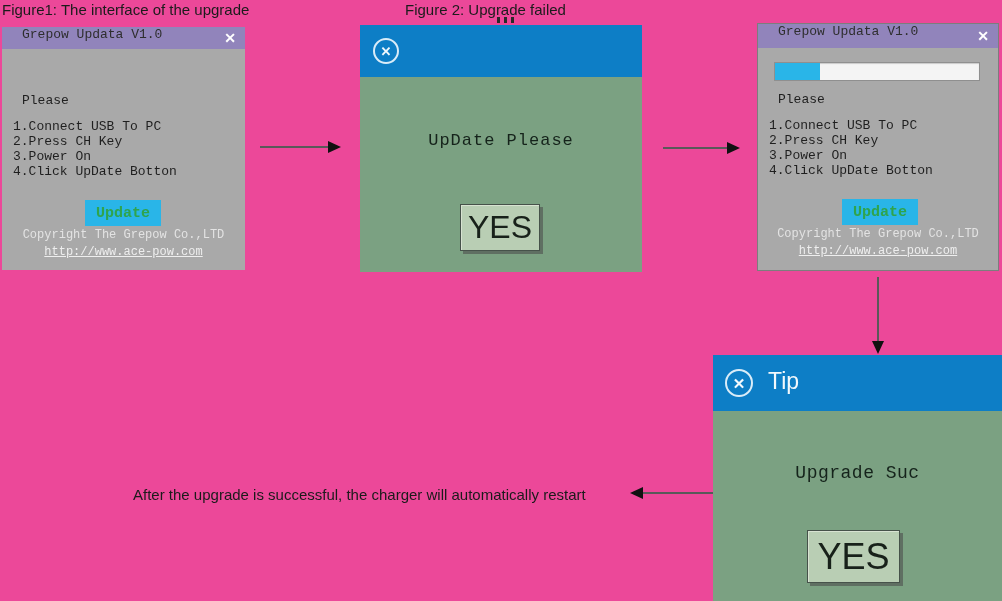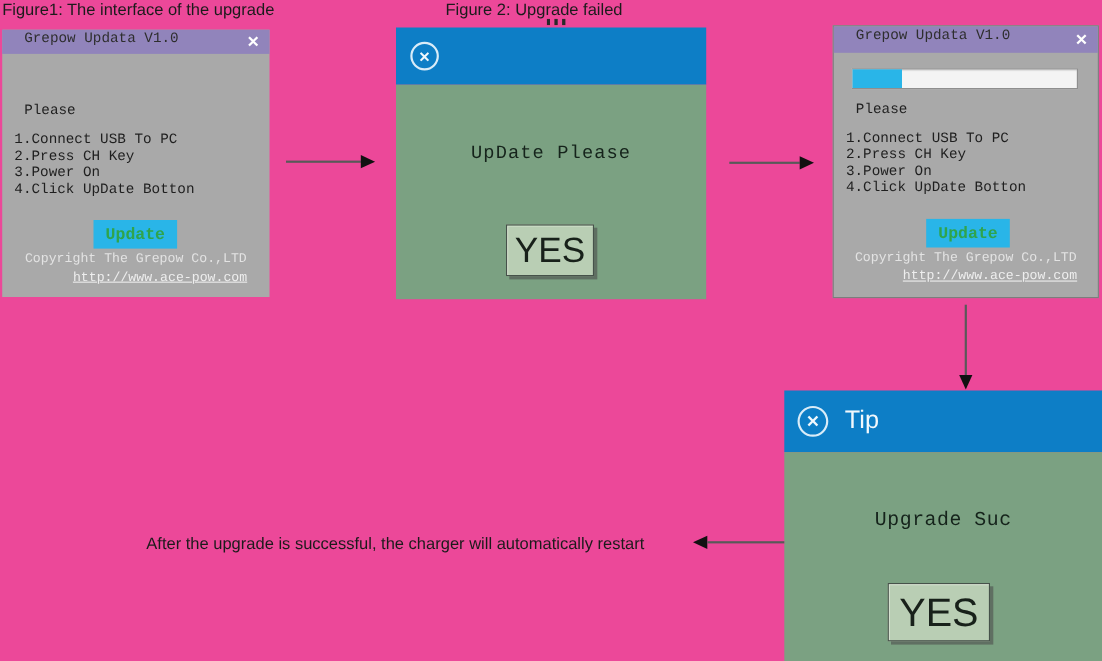--- a/index.html
+++ b/index.html
@@ -19,21 +19,21 @@
   .win-close{position:absolute;right:9px;top:50%;transform:translateY(-50%);
              color:#ffffff;font-weight:bold;font-size:14px;line-height:1;cursor:default;}
   .win-body{position:relative;font-family:"Liberation Mono",monospace;color:#1f1f1f;}
   .please{position:absolute;left:20px;font-size:13px;white-space:nowrap;}
   .step{position:absolute;left:11px;font-size:13px;white-space:nowrap;}
   .update-btn{position:absolute;background:#29b5e8;border:none;display:flex;align-items:center;
               justify-content:center;font-family:"Liberation Mono",monospace;font-size:15px;
               font-weight:bold;color:#2fa44c;cursor:pointer;}
   .copyright{position:absolute;left:0;width:100%;text-align:center;font-size:12px;color:#e3e3e3;white-space:nowrap;}
   .site-link{position:absolute;left:0;width:100%;text-align:center;font-size:12px;color:#eeeeee;
-             text-decoration:underline;cursor:pointer;padding-left:22px;}
+             text-decoration:underline;cursor:pointer;}
 
   
   .progress-track{position:absolute;background:#f4f4f4;border:1px solid #8f8f8f;box-sizing:border-box;
                   box-shadow:inset 0 1px 1px #c9c9c9;}
   .progress-fill{position:absolute;left:0;top:0;bottom:0;background:#29b5e8;}
   .progress-label{position:absolute;left:0;top:0;width:100%;height:100%;text-align:center;
                   font-family:"Liberation Mono",monospace;font-size:11px;color:#222;line-height:17px;}
 
   
   .dlg{position:absolute;box-sizing:border-box;}

